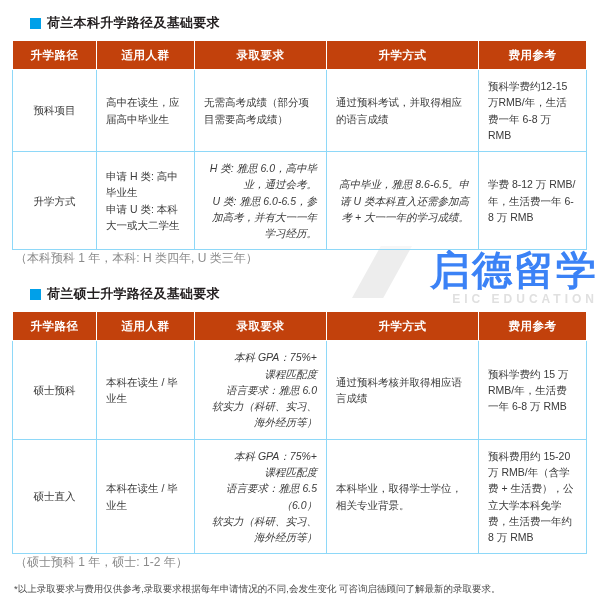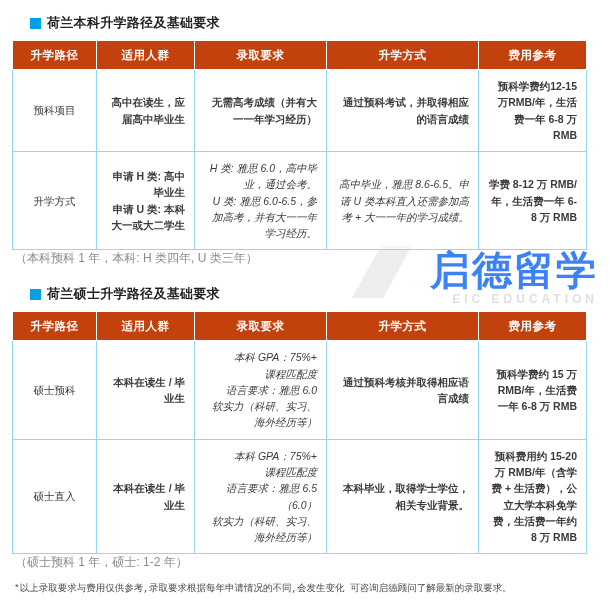--- a/index.html
+++ b/index.html
@@ -107,22 +107,21 @@
     padding: 8px 9px;
     vertical-align: middle;
     background: rgba(255,255,255,0.55);
   }
   td.cell-label {
     text-align: center;
     font-size: 11px;
     color: #3a3a3a;
   }
   td.cell-center {
-    text-align: right;
-    font-weight: bold;
+    text-align: left;
   }
   td.cell-left {
     text-align: right;
     font-style: italic;
   }
   .col1 { width: 84px; }
   .col2 { width: 98px; }
   .col3 { width: 132px; }
   .col4 { width: 152px; }
   .col5 { width: 108px; }
@@ -139,21 +138,20 @@
 
   .bottom-note {
     position: absolute;
     left: 14px;
     right: 8px;
     bottom: 10px;
     font-size: 9.5px;
     color: #4a4a4a;
     line-height: 1.5;
     z-index: 2;
-    font-family: Liberation Mono, monospace;
   }
 </style>
 </head>
 <body>
 
 <div class="page">
 
   <div class="watermark">
     <div class="wm-shape"></div>
     <div class="wm-main">启德留学</div>
@@ -179,21 +177,21 @@
         <th>适用人群</th>
         <th>录取要求</th>
         <th>升学方式</th>
         <th>费用参考</th>
       </tr>
     </thead>
     <tbody>
       <tr style="height:72px;">
         <td class="cell-label">预科项目</td>
         <td class="cell-center">高中在读生，应届高中毕业生</td>
-        <td class="cell-center">无需高考成绩（并有大一一年学习经历）</td>
+        <td class="cell-center">无需高考成绩（部分项目需要高考成绩）</td>
         <td class="cell-center">通过预科考试，并取得相应的语言成绩</td>
         <td class="cell-center">预科学费约12-15万RMB/年，生活费一年 6-8 万 RMB</td>
       </tr>
       <tr style="height:96px;">
         <td class="cell-label">升学方式</td>
         <td class="cell-center" style="white-space:pre-line;">申请 H 类: 高中毕业生
 申请 U 类: 本科大一或大二学生</td>
         <td class="cell-left" style="white-space:pre-line;">H 类: 雅思 6.0，高中毕业，通过会考。
 U 类: 雅思 6.0-6.5，参加高考，并有大一一年学习经历。</td>
         <td class="cell-left" style="white-space:pre-line;">高中毕业，雅思 8.6-6.5。申请 U 类本科直入还需参加高考 + 大一一年的学习成绩。</td>

